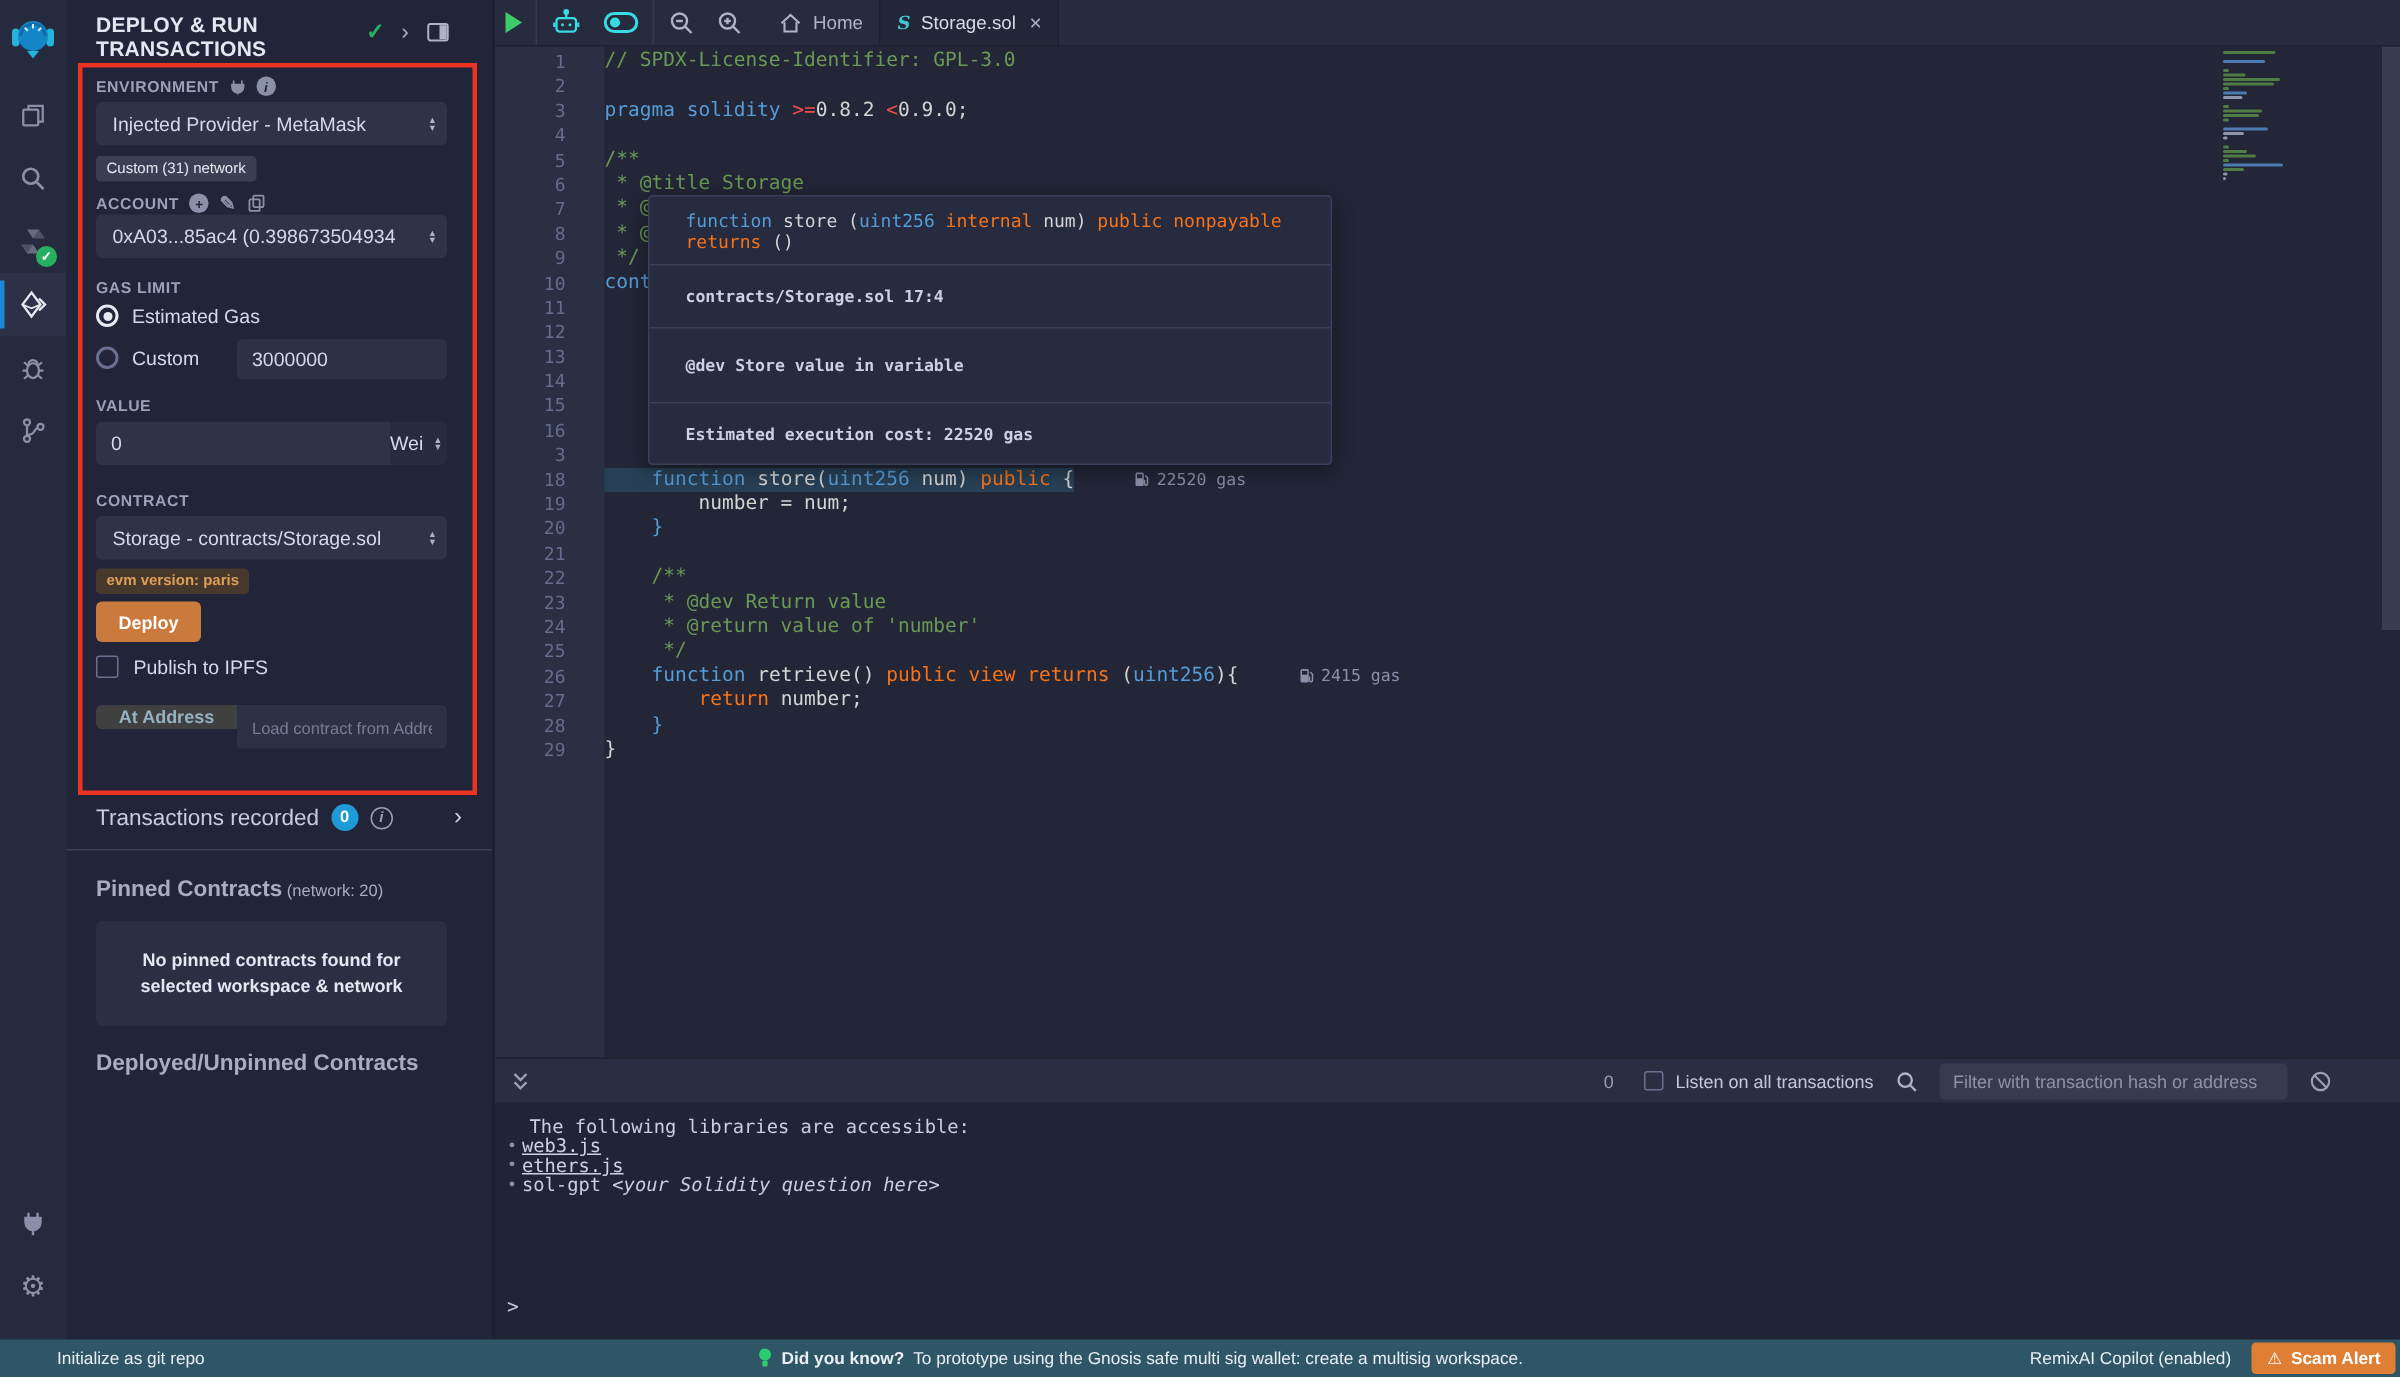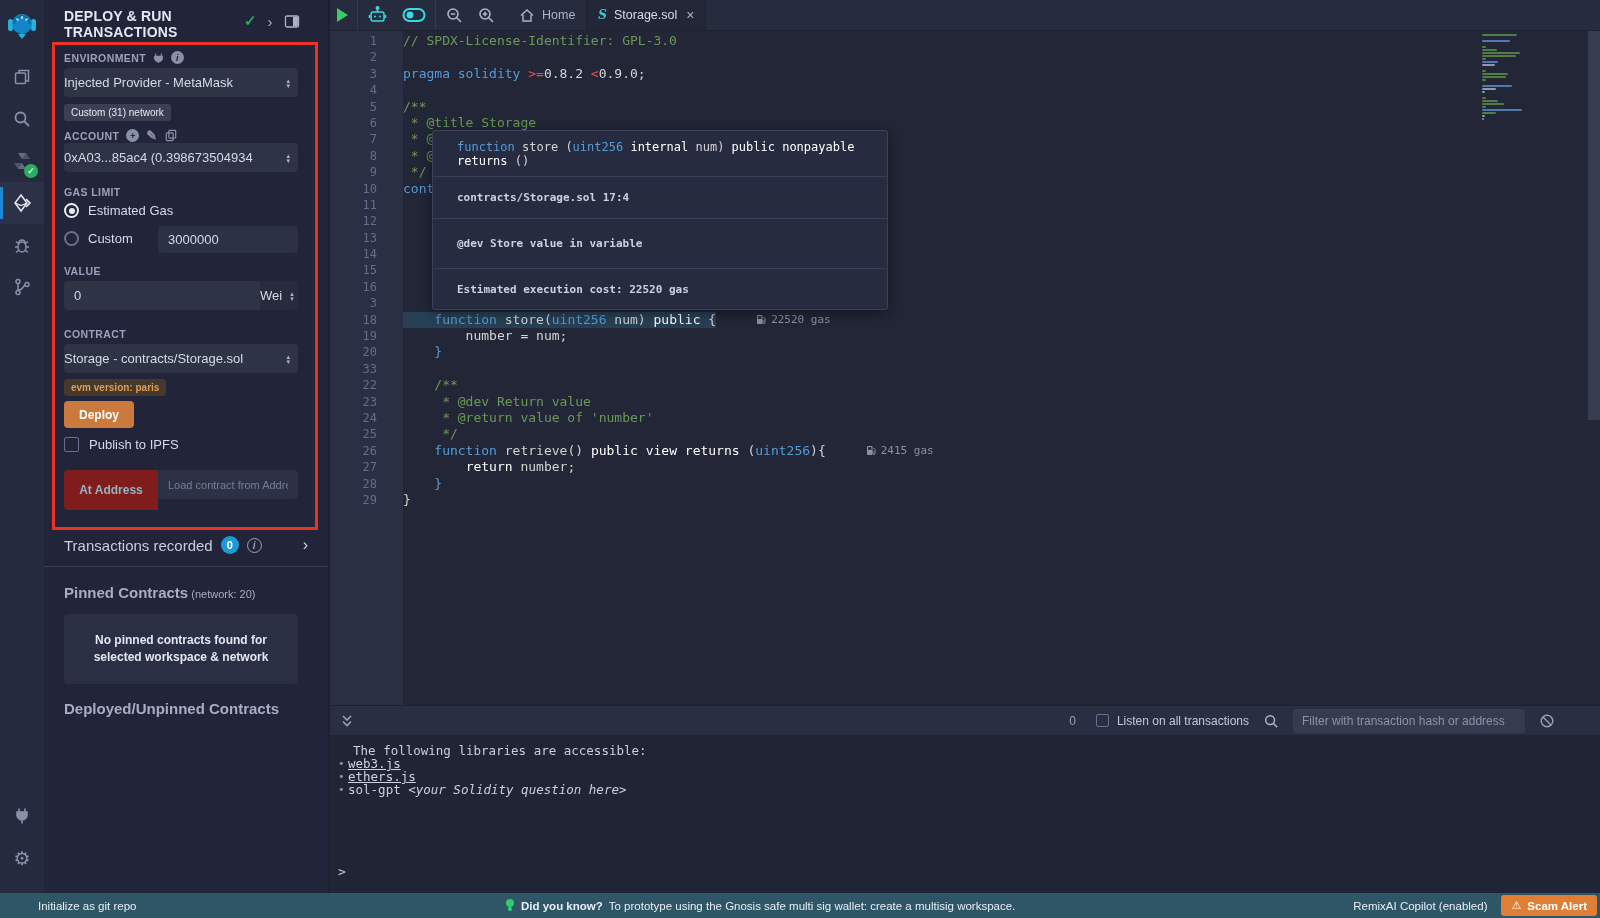--- a/index.html
+++ b/index.html
@@ -19,41 +19,41 @@
 .gear-glyph{font-size:19px;color:#8a90a8}
 
 
 #sidebar{position:absolute;left:44px;top:0;width:286px;height:893px;background:#222539;border-right:2px solid #1d2030}
 #sidebar .hdr{position:absolute;top:8px;left:20px;font-size:14px;font-weight:bold;color:#e4e7f1;line-height:16px;letter-spacing:.2px}
 .hdr-icons{position:absolute;top:12px;left:200px;display:flex;align-items:center;gap:11px}
 .check-glyph{color:#27ae60;font-size:15px;font-weight:bold}
 .chev-glyph{color:#aeb4c8;font-size:15px}
 #red-box{position:absolute;left:8px;top:42px;width:266px;height:488px;border:3px solid #ea3323;z-index:40;pointer-events:none}
 .flabel{position:absolute;left:20px;font-size:10.5px;font-weight:bold;color:#9aa1ba;letter-spacing:.4px;display:flex;align-items:center;gap:7px}
-.select{position:absolute;left:20px;width:234px;height:29px;background:#2e3346;border-radius:4px;display:flex;align-items:center;padding:0 8px 0 0;font-size:13px;color:#d6dae8;cursor:pointer}
+.select{position:absolute;left:20px;width:234px;height:29px;background:#2e3346;border-radius:4px;display:flex;align-items:center;padding:0 8px 0 11px;font-size:13px;color:#d6dae8;cursor:pointer}
 .select .txt{flex:1;white-space:nowrap;overflow:hidden}
 .caret{display:flex;flex-direction:column;align-items:center;font-size:7px;line-height:5px;color:#aeb4c8}
 .net-badge{position:absolute;left:20px;top:104px;background:#3a3f52;border-radius:3px;font-size:10px;font-weight:normal;color:#e6e9f2;padding:3px 7px}
 .icon-circle{width:13px;height:13px;border-radius:50%;background:#8a90a8;color:#222539;font-size:9px;font-weight:bold;display:flex;align-items:center;justify-content:center;font-style:italic}
 .icon-circle.outline{background:transparent;border:1px solid #9aa0b5;color:#9aa0b5;width:15px;height:15px;font-size:10px}
 .pencil-glyph{font-size:13px;color:#8a90a8}
 .radio-row{position:absolute;left:20px;display:flex;align-items:center;gap:9px;font-size:13px;color:#d6dae8}
 .radio{width:15px;height:15px;border-radius:50%;border:2px solid #6a7190;background:transparent}
 .radio.sel{border-color:#e8eaf2;position:relative}
 .radio.sel::after{content:"";position:absolute;left:2.5px;top:2.5px;width:6px;height:6px;border-radius:50%;background:#e8eaf2}
 .tinput{background:#2c3145;border:none;outline:none;border-radius:4px;color:#d6dae8;font-size:13px;padding:0 10px;font-family:"Liberation Sans",sans-serif}
 .tinput::placeholder{color:#767d95;font-size:11px}
 .value-wrap{position:absolute;left:20px;top:281px;width:234px;height:29px;display:flex;border-radius:4px;overflow:hidden}
 .value-wrap input{flex:1;background:#2e3346;border:none;outline:none;color:#d6dae8;font-size:13px;padding:0 10px}
 .wei-box{width:68px;background:#272b3d;display:flex;align-items:center;gap:8px;font-size:13px;color:#d6dae8;cursor:pointer}
 .evm-badge{position:absolute;left:20px;top:379px;background:#46382a;border-radius:3px;font-size:10px;font-weight:bold;color:#dd9e57;padding:3px 7px}
 .deploy-btn{position:absolute;left:20px;top:401px;width:70px;height:27px;background:#cb7a3d;border:none;border-radius:4px;color:#fff;font-size:12px;font-weight:bold;cursor:pointer}
 .chkbox{width:15px;height:15px;border:1.5px solid #6a7190;border-radius:2px;background:transparent}
 .pub-row{position:absolute;left:20px;top:437px;display:flex;align-items:center;gap:10px;font-size:13px;color:#d6dae8}
-.ataddr-btn{position:absolute;left:20px;top:470px;width:94px;height:40px;background:#7f1d1d;border:none;border-radius:4px 0 0 4px;color:#94b2c1;font-size:12px;font-weight:bold;cursor:pointer}
+.ataddr-btn{position:absolute;left:20px;top:470px;width:94px;height:16px;background:#404040;border:none;border-radius:4px 0 0 4px;color:#94b2c1;font-size:12px;font-weight:bold;cursor:pointer}
 .ataddr-input{position:absolute;left:114px;top:470px;width:140px;height:29px;border-radius:0 4px 4px 0}
 .tx-row{position:absolute;left:20px;top:536px;width:244px;display:flex;align-items:center;gap:8px;font-size:15px;color:#c7cce0}
 .tx-badge{width:18px;height:18px;border-radius:50%;background:#1e9ad6;color:#fff;font-size:11px;font-weight:bold;display:flex;align-items:center;justify-content:center}
 .tx-chev{margin-left:auto;color:#cdd2e2;font-size:16px;cursor:pointer}
 .sb-divider{position:absolute;left:0;top:566px;width:100%;border-top:1px solid #3a3f52}
 .sec-title{position:absolute;left:20px;font-size:15px;font-weight:bold;color:#a7adc3}
 .sec-title .sub{font-size:11px;font-weight:normal}
 .empty-box{position:absolute;left:20px;width:234px;background:#2b2f43;border-radius:4px;text-align:center;font-size:12px;font-weight:bold;color:#e3e7f2;line-height:17px;display:flex;flex-direction:column;justify-content:center}
 
 
@@ -65,21 +65,21 @@
 .tab{display:flex;align-items:center;gap:7px;padding:0 11px;font-size:12.5px;color:#aeb4c8;cursor:pointer}
 .tab.active{background:#232637;color:#d8dce8;border-left:1px solid #1d2031;border-right:1px solid #1d2031}
 .sol-s{color:#3fc6d0;font-weight:bold;font-style:italic;font-size:12px;font-family:"DejaVu Serif",serif}
 .tab-close{color:#aeb4c8;font-size:14px;margin-left:2px}
 #editor{position:relative;height:674px;overflow:hidden}
 #gutter{position:absolute;left:0;top:0;bottom:0;width:73px;background:#2b2f43;padding-top:2px}
 .ln{height:16.4px;line-height:16.4px;text-align:right;padding-right:26px;color:#656d8e;font-size:12px;font-family:"DejaVu Sans Mono",monospace}
 #code{position:absolute;left:73px;top:2px;right:140px;font-family:"DejaVu Sans Mono",monospace;font-size:13px}
 .code-line{height:16.4px;line-height:16.4px;white-space:pre;display:flex;align-items:center}
 .code-line>span:first-child{white-space:pre}
-.tk-com{color:#6a9955}.tk-kw{color:#569cd6}.tk-grn{color:#ffffff}.tk-op{color:#f14c4c}.tk-def{color:#d4d4d4}
+.tk-com{color:#6a9955}.tk-kw{color:#569cd6}.tk-grn{color:#f97316}.tk-op{color:#f14c4c}.tk-def{color:#d4d4d4}
 .hl{background:rgba(53,115,145,.35)}
 .gas{color:#8a90a8;font-size:11px;margin-left:40px;display:flex;align-items:center;gap:5px;font-family:"DejaVu Sans Mono",monospace}
 #minimap{position:absolute;left:1147px;top:3px;width:71px}
 #minimap .mrow{height:2px;margin-bottom:1px;margin-left:5px;border-radius:1px}
 #scroll-thumb{position:absolute;right:0;top:0;width:12px;height:389px;background:rgba(100,107,130,.35)}
 
 #tooltip{position:absolute;left:102px;top:99px;width:456px;background:#262b3f;border:1px solid #3a405a;border-radius:3px;box-shadow:0 3px 14px rgba(0,0,0,.45);z-index:30;font-family:"DejaVu Sans Mono",monospace}
 .tt-sec{padding:0 24px;display:flex;flex-direction:column;justify-content:center;border-bottom:1px solid #3a405a}
 .tt-sec:last-child{border-bottom:none}
 .tt-sig{height:46px;font-size:12px}
@@ -365,21 +365,21 @@
         <div class="ln">11</div>
         <div class="ln">12</div>
         <div class="ln">13</div>
         <div class="ln">14</div>
         <div class="ln">15</div>
         <div class="ln">16</div>
         <div class="ln">3</div>
         <div class="ln">18</div>
         <div class="ln">19</div>
         <div class="ln">20</div>
-        <div class="ln">33</div>
+        <div class="ln">21</div>
         <div class="ln">22</div>
         <div class="ln">23</div>
         <div class="ln">24</div>
         <div class="ln">25</div>
         <div class="ln">26</div>
         <div class="ln">27</div>
         <div class="ln">28</div>
         <div class="ln">29</div>
       </div>
     <div id="code">

